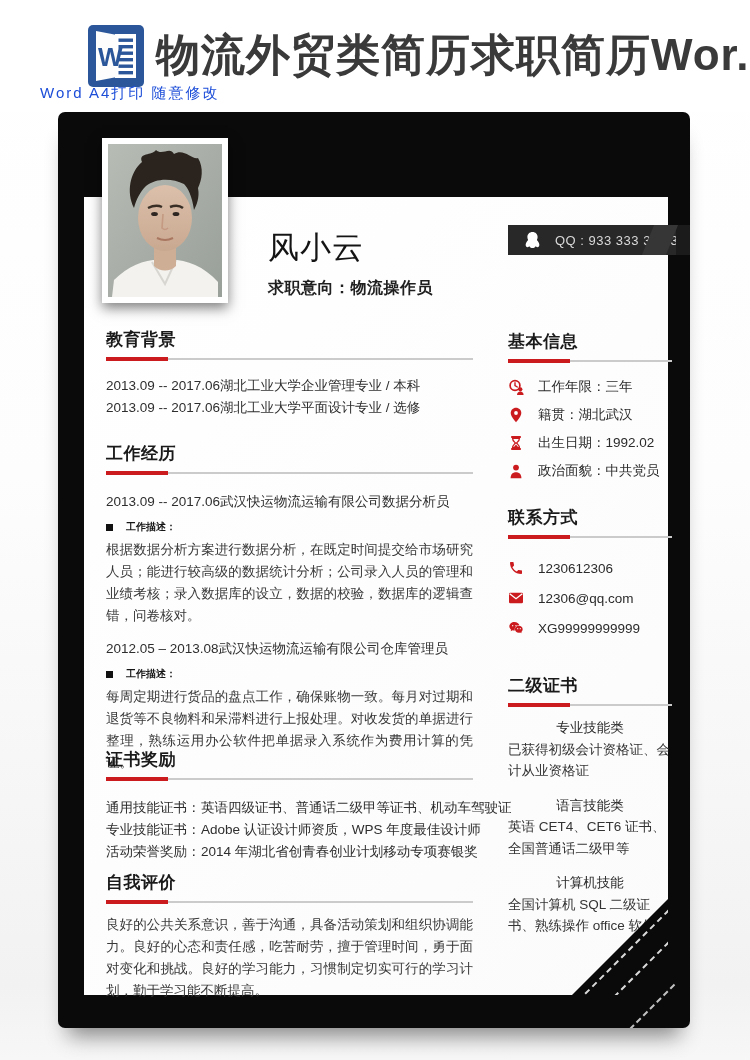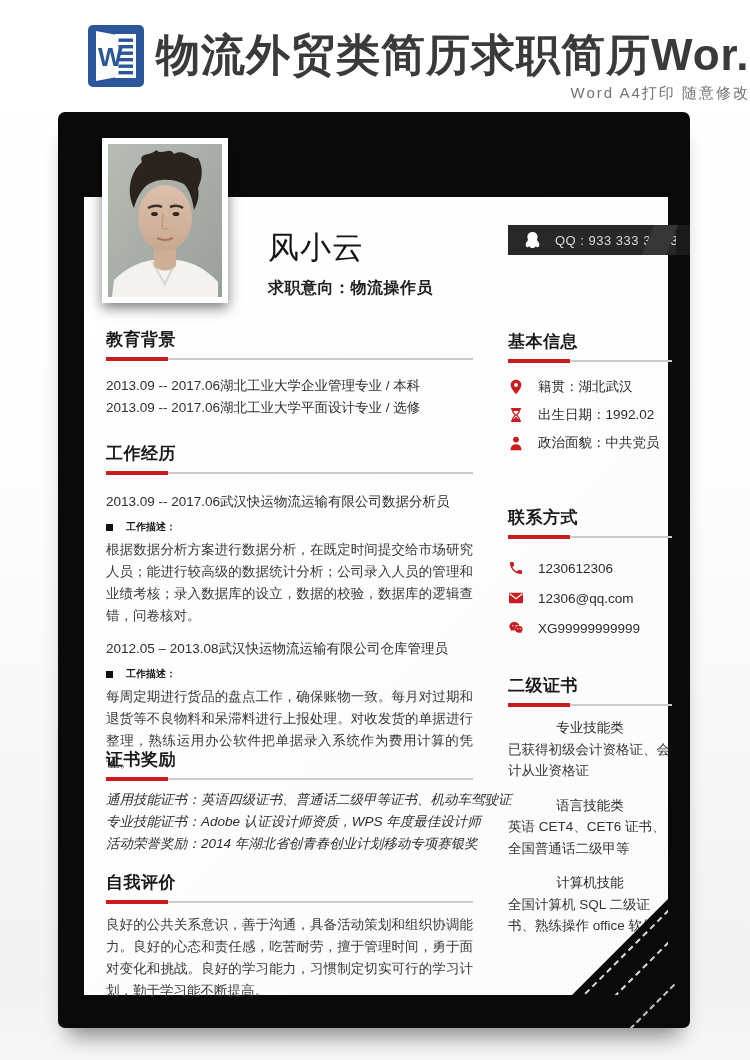--- a/index.html
+++ b/index.html
@@ -16,22 +16,22 @@
     background:linear-gradient(180deg,#ffffff 0%,#fdfdfd 45%,#f2f2f2 93%,#f7f7f7 100%);
   }
   
   .header{position:absolute;top:0;left:0;width:750px;height:112px;background:#fff;}
   .word-icon{position:absolute;left:88px;top:25px;width:56px;height:62px;}
   .doc-title{
     position:absolute;left:156px;top:26px;width:520px;
     font-size:44px;font-weight:600;color:#3a3a3a;letter-spacing:1px;white-space:nowrap;
   }
   .doc-subtitle{
-    position:absolute;left:40px;top:84px;width:710px;text-align:right;
-    font-size:15px;color:#737373;letter-spacing:2px;
+    position:absolute;left:40px;top:84px;width:710px;text-align:left;
+    font-size:15px;color:#1d4ed8;letter-spacing:2px;
   }
   
   .card{
     position:absolute;left:58px;top:112px;width:632px;height:916px;
     background:#0a0a0a;border-radius:7px;overflow:hidden;
     box-shadow:0 18px 20px -10px rgba(0,0,0,.45);
   }
   .page{
     position:absolute;left:26px;top:85px;width:584px;height:798px;
     background:linear-gradient(135deg,#ffffff 0%,#fbfbfb 100%);
@@ -76,21 +76,21 @@
   .sec-rule .rule-red{position:absolute;left:0;top:0;width:62px;height:4px;background:var(--accent);}
   
   .tri-row{display:flex;font-size:13.5px;color:#2e2e2e;line-height:22px;white-space:nowrap;}
   .edu-rows{margin-top:14px;}
   .job-row{margin-top:16px;}
   .desc-row{display:flex;align-items:center;margin-top:3px;line-height:22px;}
   .bullet-square{display:inline-block;width:7px;height:7px;background:#111;margin-right:13px;flex:0 0 auto;}
   .desc-label{font-size:10px;font-weight:bold;color:#151515;}
   .para{font-size:13.5px;color:var(--body-text);line-height:22px;text-align:justify;}
   .job-para{margin-top:1px;}
-  .cert-rows{margin-top:8px;font-style:italic;}
+  .cert-rows{margin-top:16px;}
   .cert-row{display:flex;font-size:13.5px;color:#2e2e2e;line-height:22px;}
   .cert-label{flex:0 0 95px;}
   .cert-value{flex:1;white-space:nowrap;}
   .self-para{margin-top:10px;}
   
   .info-items{margin-top:10px;}
   .info-item{display:flex;align-items:center;height:28px;}
   .contact-items{margin-top:14px;}
   .contact-items .info-item{height:30px;}
   .info-item svg{width:16px;height:16px;flex:0 0 auto;}
@@ -229,20 +229,29 @@
       <div class="para self-para">良好的公共关系意识，善于沟通，具备活动策划和组织协调能力。良好的心态和责任感，吃苦耐劳，擅于管理时间，勇于面对变化和挑战。良好的学习能力，习惯制定切实可行的学习计划，勤于学习能不断提高。</div>
     </div>
 
     <div class="section sec-right" style="top:135px">
       <div class="sec-title">基本信息</div>
       <div class="sec-rule">
           <div class="rule-gray"></div>
           <div class="rule-red"></div>
         </div>
       <div class="info-items">
+        <div class="info-item">
+          <svg viewBox="0 0 16 16">
+            <circle cx="7" cy="6.5" r="4.9" fill="none" stroke="#cb1b1f" stroke-width="1.7"></circle>
+            <path d="M7 3.8 V6.6 L9.3 8" fill="none" stroke="#cb1b1f" stroke-width="1.4" stroke-linecap="round"></path>
+            <circle cx="12.3" cy="10.3" r="2.1" fill="#cb1b1f"></circle>
+            <path d="M9 16 c0-2.3 1.4-3.5 3.3-3.5 s3.3 1.2 3.3 3.5 Z" fill="#cb1b1f"></path>
+          </svg>
+          <span class="item-text">工作年限：三年</span>
+        </div>
         <div class="info-item">
           <svg viewBox="0 0 16 16">
             <path d="M8 .8 C5 .8 2.7 3.1 2.7 6 c0 3.8 5.3 9.2 5.3 9.2 s5.3-5.4 5.3-9.2 C13.3 3.1 11 .8 8 .8 Z" fill="#cb1b1f"></path>
             <circle cx="8" cy="6" r="1.9" fill="#ffffff"></circle>
           </svg>
           <span class="item-text">籍贯：湖北武汉</span>
         </div>
         <div class="info-item">
           <svg viewBox="0 0 16 16">
             <rect x="3.2" y="1" width="9.6" height="2" fill="#cb1b1f"></rect>

